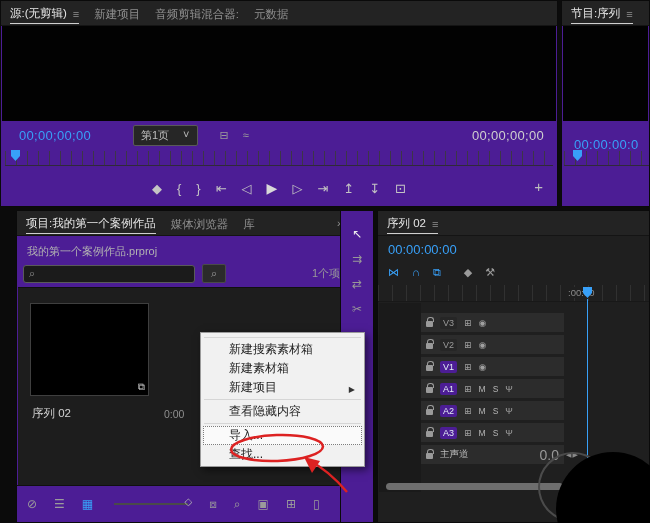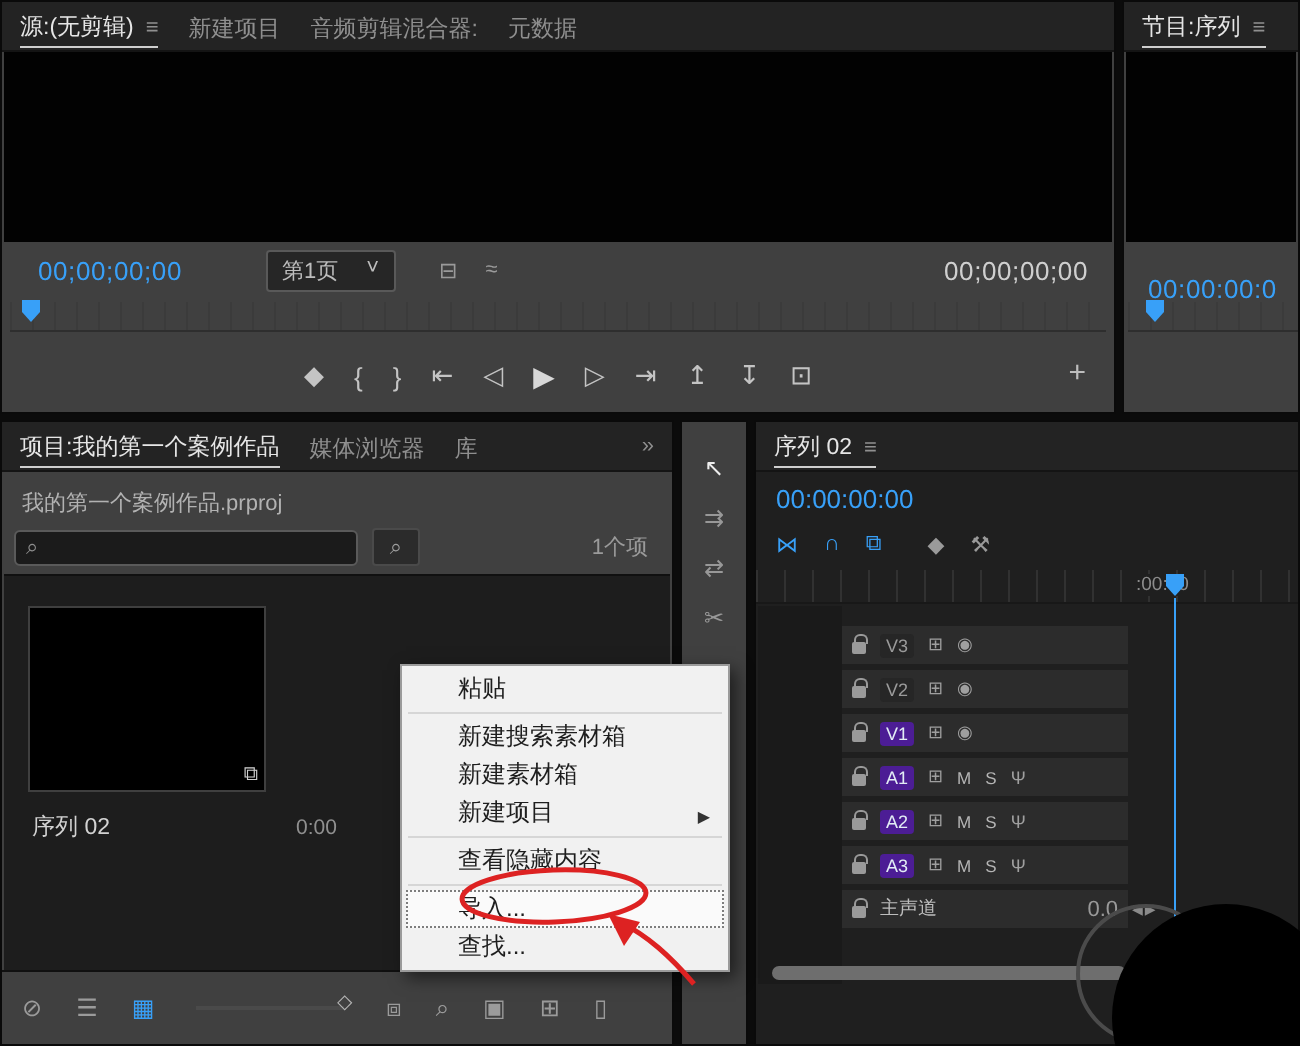--- a/index.html
+++ b/index.html
@@ -1,18 +1,18 @@
 <!DOCTYPE html>
 <html><head>
 <meta charset="utf-8">
 <style>
   *{box-sizing:border-box;margin:0;padding:0}
   html,body{width:650px;height:523px}
   body{position:relative;background:#0b0b0b;font-family:"Liberation Sans","DejaVu Sans",sans-serif;color:#c8c8c8;font-size:11px;overflow:hidden}
-  .panel{position:absolute;background:#404040;border:1px solid #0a0a0a}
+  .panel{position:absolute;background:#4c1d95;border:1px solid #0a0a0a}
   .tabbar{height:25px;display:flex;align-items:center;gap:15px;padding:0 9px;background:#232323;border-bottom:1px solid #141414;white-space:nowrap;overflow:hidden}
   .tab{color:#8f8f8f;font-size:11.5px;display:flex;align-items:center;gap:6px;padding:4px 0 2px;cursor:default}
   .tab.active{color:#e6e6e6;border-bottom:1px solid #cfcfcf}
   .mglyph{color:#8f8f8f;font-size:11px}
   .viewer{position:absolute;left:1px;right:1px;top:25px;height:95px;background:#020202}
   .tcrow{position:absolute;left:0;right:0;top:122px;height:24px;display:flex;align-items:center}
   .tc{font-size:13px;letter-spacing:.3px;white-space:nowrap}
   .tc.blue{color:#38a0f8}
   .tc.white{color:#cfcfcf}
   .zoomsel{margin-left:42px;display:flex;align-items:flex-start;gap:14px;border:1px solid #595959;border-radius:2px;padding:2px 7px;color:#bdbdbd;background:#262626;font-size:11px}
@@ -50,21 +50,21 @@
   .tl-ruler{position:absolute;left:0;right:0;top:74px;height:17px;border-bottom:1px solid #181818;background:repeating-linear-gradient(90deg,#333 0 1px,transparent 1px 14px);opacity:.9}
   .rulerlabel{position:absolute;left:188px;top:76px;color:#8c8c8c;font-size:9.5px;background:#1f1f1f;padding:0 2px;z-index:2}
   .tl-ph-line{position:absolute;left:209px;top:88px;width:1px;height:182px;background:#38a0f8;z-index:1}
   .gutter{position:absolute;left:1px;top:92px;width:42px;bottom:30px;background:#1a1a1a}
   .tracks{position:absolute;left:43px;top:102px;width:143px}
   .trow{height:19px;margin-bottom:3px;background:#2c2c2c;display:flex;align-items:center;padding:0 5px;gap:7px;font-size:9px;color:#b5b5b5}
   .tbadge{min-width:17px;text-align:center;padding:1px 2px;border-radius:2px;background:#262626;color:#9a9a9a;font-size:9px;cursor:pointer}
   .tbadge.on{background:#4c1d95;color:#e2ecf5}
   .tic{font-size:9px;color:#9f9f9f;cursor:pointer}
   .ms{font-size:8.5px;color:#b5b5b5;cursor:pointer}
-  .mval{margin-left:auto;color:#999;font-size:11px}
+  .mval{margin-left:auto;color:#999;font-size:14px}
   .mastername{font-size:9.5px;color:#bdbdbd}
   .kfnav{position:absolute;left:188px;top:240px;font-size:7px;color:#8a8a8a;letter-spacing:1px}
   .hscroll{position:absolute;left:8px;top:272px;width:177px;height:7px;border-radius:4px;background:#6e6e6e;cursor:pointer}
   .lock-icon{width:7px;height:6px;background:#9a9a9a;border-radius:1px;position:relative;display:inline-block;margin-top:3px;cursor:pointer;flex:none}
   .lock-icon::before{content:"";position:absolute;left:1px;top:-4px;width:5px;height:4px;border:1px solid #9a9a9a;border-bottom:none;border-radius:3px 3px 0 0}
   
   #context-menu{position:absolute;left:200px;top:332px;width:165px;background:#f1f1f1;border:1px solid #9b9b9b;box-shadow:3px 3px 8px rgba(0,0,0,.55);padding:2px;z-index:50;color:#1e1e1e;font-size:12px}
   .cm-item{position:relative;padding:2px 16px 2px 26px;line-height:15px;cursor:pointer}
   .cm-item.focused{border:1px dotted #7d7d7d;background:#fafafa;padding:1px 15px 1px 25px}
   .cm-sep{height:1px;background:#d6d6d6;margin:2px 1px}
@@ -128,21 +128,21 @@
       <span>节目:序列</span>
       <span class="mglyph">≡</span>
     </span>
   </div>
   <div class="viewer"></div>
   <span class="tc blue" style="position:absolute;left:12px;top:136px;overflow:hidden;max-width:76px;display:block">00:00:00:0</span>
   <div class="ruler" style="left:2px;right:0"></div>
   <div class="ph-marker" style="left:11px;top:149px"></div>
 </div>
 
-<div class="panel" id="project-panel" style="left:0;top:210px;width:337px;height:313px">
+<div class="panel" id="project-panel" style="left:16px;top:210px;width:337px;height:313px">
   <div class="tabbar">
     <span class="tab active">
         <span>项目:我的第一个案例作品</span>
       </span>
     <span class="tab">
         <span>媒体浏览器</span>
       </span>
     <span class="tab">
         <span>库</span>
       </span>
@@ -261,21 +261,20 @@
       <span class="mastername">主声道</span>
       <span class="mval">0.0</span>
     </div>
   </div>
 
   <span class="kfnav">◀▶</span>
   <div class="hscroll"></div>
 </div>
 
 <div id="context-menu">
-  <div class="cm-item">粘贴</div>
   <div class="cm-sep"></div>
   <div class="cm-item">新建搜索素材箱</div>
   <div class="cm-item">新建素材箱</div>
   <div class="cm-item">
     <span>新建项目</span>
     <span class="cm-arrow">▶</span>
   </div>
   <div class="cm-sep"></div>
   <div class="cm-item">查看隐藏内容</div>
   <div class="cm-sep"></div>

